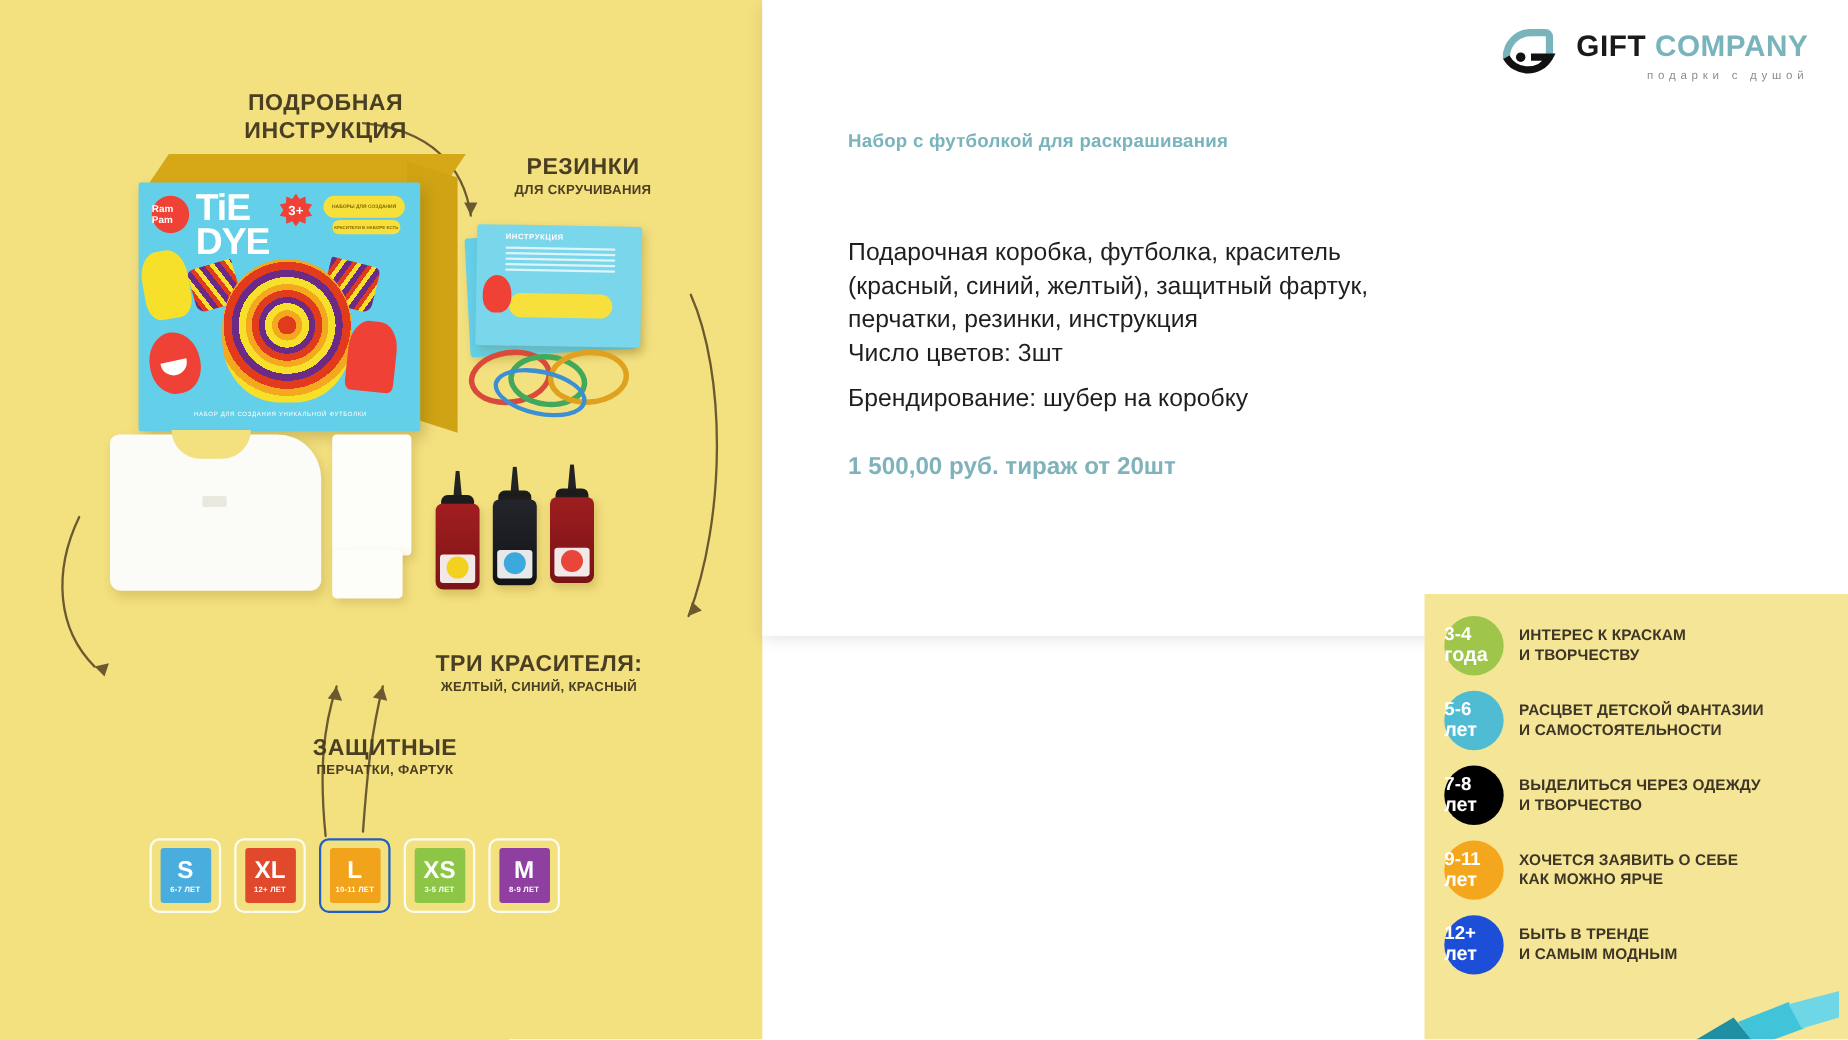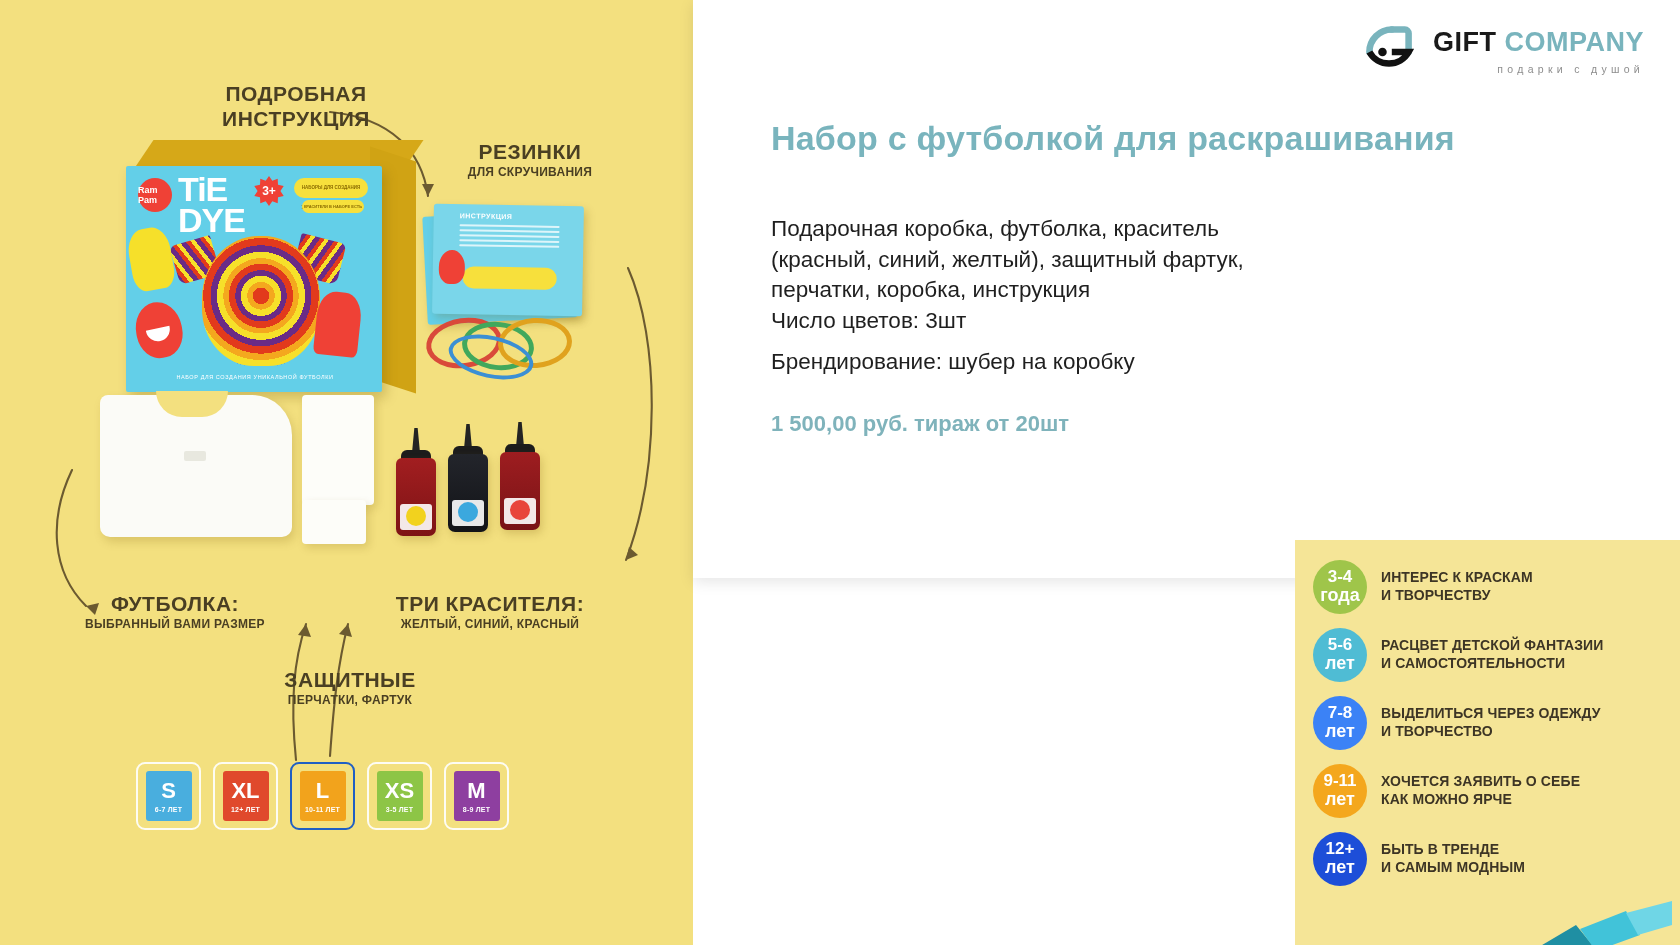--- a/index.html
+++ b/index.html
@@ -240,21 +240,21 @@
   .logo-text { display: flex; flex-direction: column; }
   .logo-line1 { font-size: 27px; font-weight: bold; letter-spacing: .5px; line-height: 1; }
   .logo-line1 .w1 { color: #1a1a1a; }
   .logo-line1 .w2 { color: #79b4bd; }
   .logo-line2 {
     font-size: 10.5px; color: #8d8d8d; letter-spacing: 4.3px;
     margin-top: 7px; text-align: right;
   }
   .card-title {
     position: absolute; left: 78px; top: 119px;
-    font-size: 34px; font-weight: bold; color: #79b4bd; letter-spacing: .2px;
+    font-size: 17px; font-weight: bold; color: #79b4bd; letter-spacing: .2px;
   }
   .card-body {
     position: absolute; left: 78px; top: 214px; width: 700px;
     font-size: 22.5px; color: #1f1f1f; line-height: 1.36;
   }
   .card-body .blk { margin-bottom: 0; }
   .card-branding { position: absolute; left: 78px; top: 349px; font-size: 22.5px; color: #1f1f1f; }
   .card-price {
     position: absolute; left: 78px; top: 411px;
     font-size: 22px; font-weight: bold; color: #7fb3bb;
@@ -263,21 +263,21 @@
   
   .age-panel {
     position: absolute; left: 1295px; top: 540px; width: 385px; height: 405px;
     background: #f5e597; overflow: hidden;
   }
   .age-row {
     position: absolute; left: 18px; display: flex; align-items: center; gap: 14px;
   }
   .age-circle {
     width: 54px; height: 54px; border-radius: 50%; flex: 0 0 54px;
-    display: flex; flex-direction: column; align-items: center; justify-content: center;
+    display: flex; flex-direction: column; justify-content: center;
     color: #fff;
   }
   .age-circle .n { font-size: 17px; font-weight: bold; line-height: 1; }
   .age-circle .u { font-size: 18px; font-weight: bold; line-height: 1.1; margin-top: 1px; }
   .age-text { font-size: 14px; font-weight: bold; color: #3d3525; line-height: 1.28; letter-spacing: .1px; }
   .age-text .l2 { display: block; }
   .ribbon {
     position: absolute; right: 8px; bottom: -20px; width: 150px; height: 70px;
   }
 </style>
@@ -386,24 +386,20 @@
     </div>
 
     <div class="ig-label" id="lbl-instruction">
       <span class="big">ПОДРОБНАЯ</span>
       <span class="big">ИНСТРУКЦИЯ</span>
     </div>
     <div class="ig-label" id="lbl-rubber">
       <span class="big">РЕЗИНКИ</span>
       <span class="small">ДЛЯ СКРУЧИВАНИЯ</span>
     </div>
-    <div class="ig-label" id="lbl-tshirt">
-      <span class="big">ФУТБОЛКА:</span>
-      <span class="small">ВЫБРАННЫЙ ВАМИ РАЗМЕР</span>
-    </div>
     <div class="ig-label" id="lbl-dyes">
       <span class="big">ТРИ КРАСИТЕЛЯ:</span>
       <span class="small">ЖЕЛТЫЙ, СИНИЙ, КРАСНЫЙ</span>
     </div>
     <div class="ig-label" id="lbl-protect">
       <span class="big">ЗАЩИТНЫЕ</span>
       <span class="small">ПЕРЧАТКИ, ФАРТУК</span>
     </div>
 
     <div class="size-row" id="size-row">
@@ -458,21 +454,21 @@
         </div>
         <div class="logo-line2">подарки с душой</div>
       </div>
     </div>
 
     <div class="card-title">Набор с футболкой для раскрашивания</div>
 
     <div class="card-body">
       <div class="blk">Подарочная коробка, футболка, краситель</div>
       <div class="blk">(красный, синий, желтый), защитный фартук,</div>
-      <div class="blk">перчатки, коробка, инструкция</div>
+      <div class="blk">перчатки, резинки, инструкция</div>
       <div class="blk">Число цветов: 3шт</div>
     </div>
 
     <div class="card-branding">Брендирование: шубер на коробку</div>
     <div class="card-price">1 500,00 руб. тираж от 20шт</div>
   </div>
 
   <div class="age-panel" id="age-panel">
     <svg class="ribbon" viewBox="0 0 150 70">
       <path d="M10 56 L54 30 L72 52 L30 70 Z" fill="#1f8fa3"></path>
@@ -493,21 +489,21 @@
         <div class="age-circle" style="background: rgb(79, 188, 212);">
           <span class="n">5-6</span>
           <span class="u">лет</span>
         </div>
         <div class="age-text">
           <span class="l2">РАСЦВЕТ ДЕТСКОЙ ФАНТАЗИИ</span>
           <span class="l2">И САМОСТОЯТЕЛЬНОСТИ</span>
         </div>
       </div>
       <div class="age-row" style="top: 156px;">
-        <div class="age-circle" style="background: #3b82f6;">
+        <div class="age-circle" style="background: #000000;">
           <span class="n">7-8</span>
           <span class="u">лет</span>
         </div>
         <div class="age-text">
           <span class="l2">ВЫДЕЛИТЬСЯ ЧЕРЕЗ ОДЕЖДУ</span>
           <span class="l2">И ТВОРЧЕСТВО</span>
         </div>
       </div>
       <div class="age-row" style="top: 224px;">
         <div class="age-circle" style="background: rgb(244, 167, 29);">

